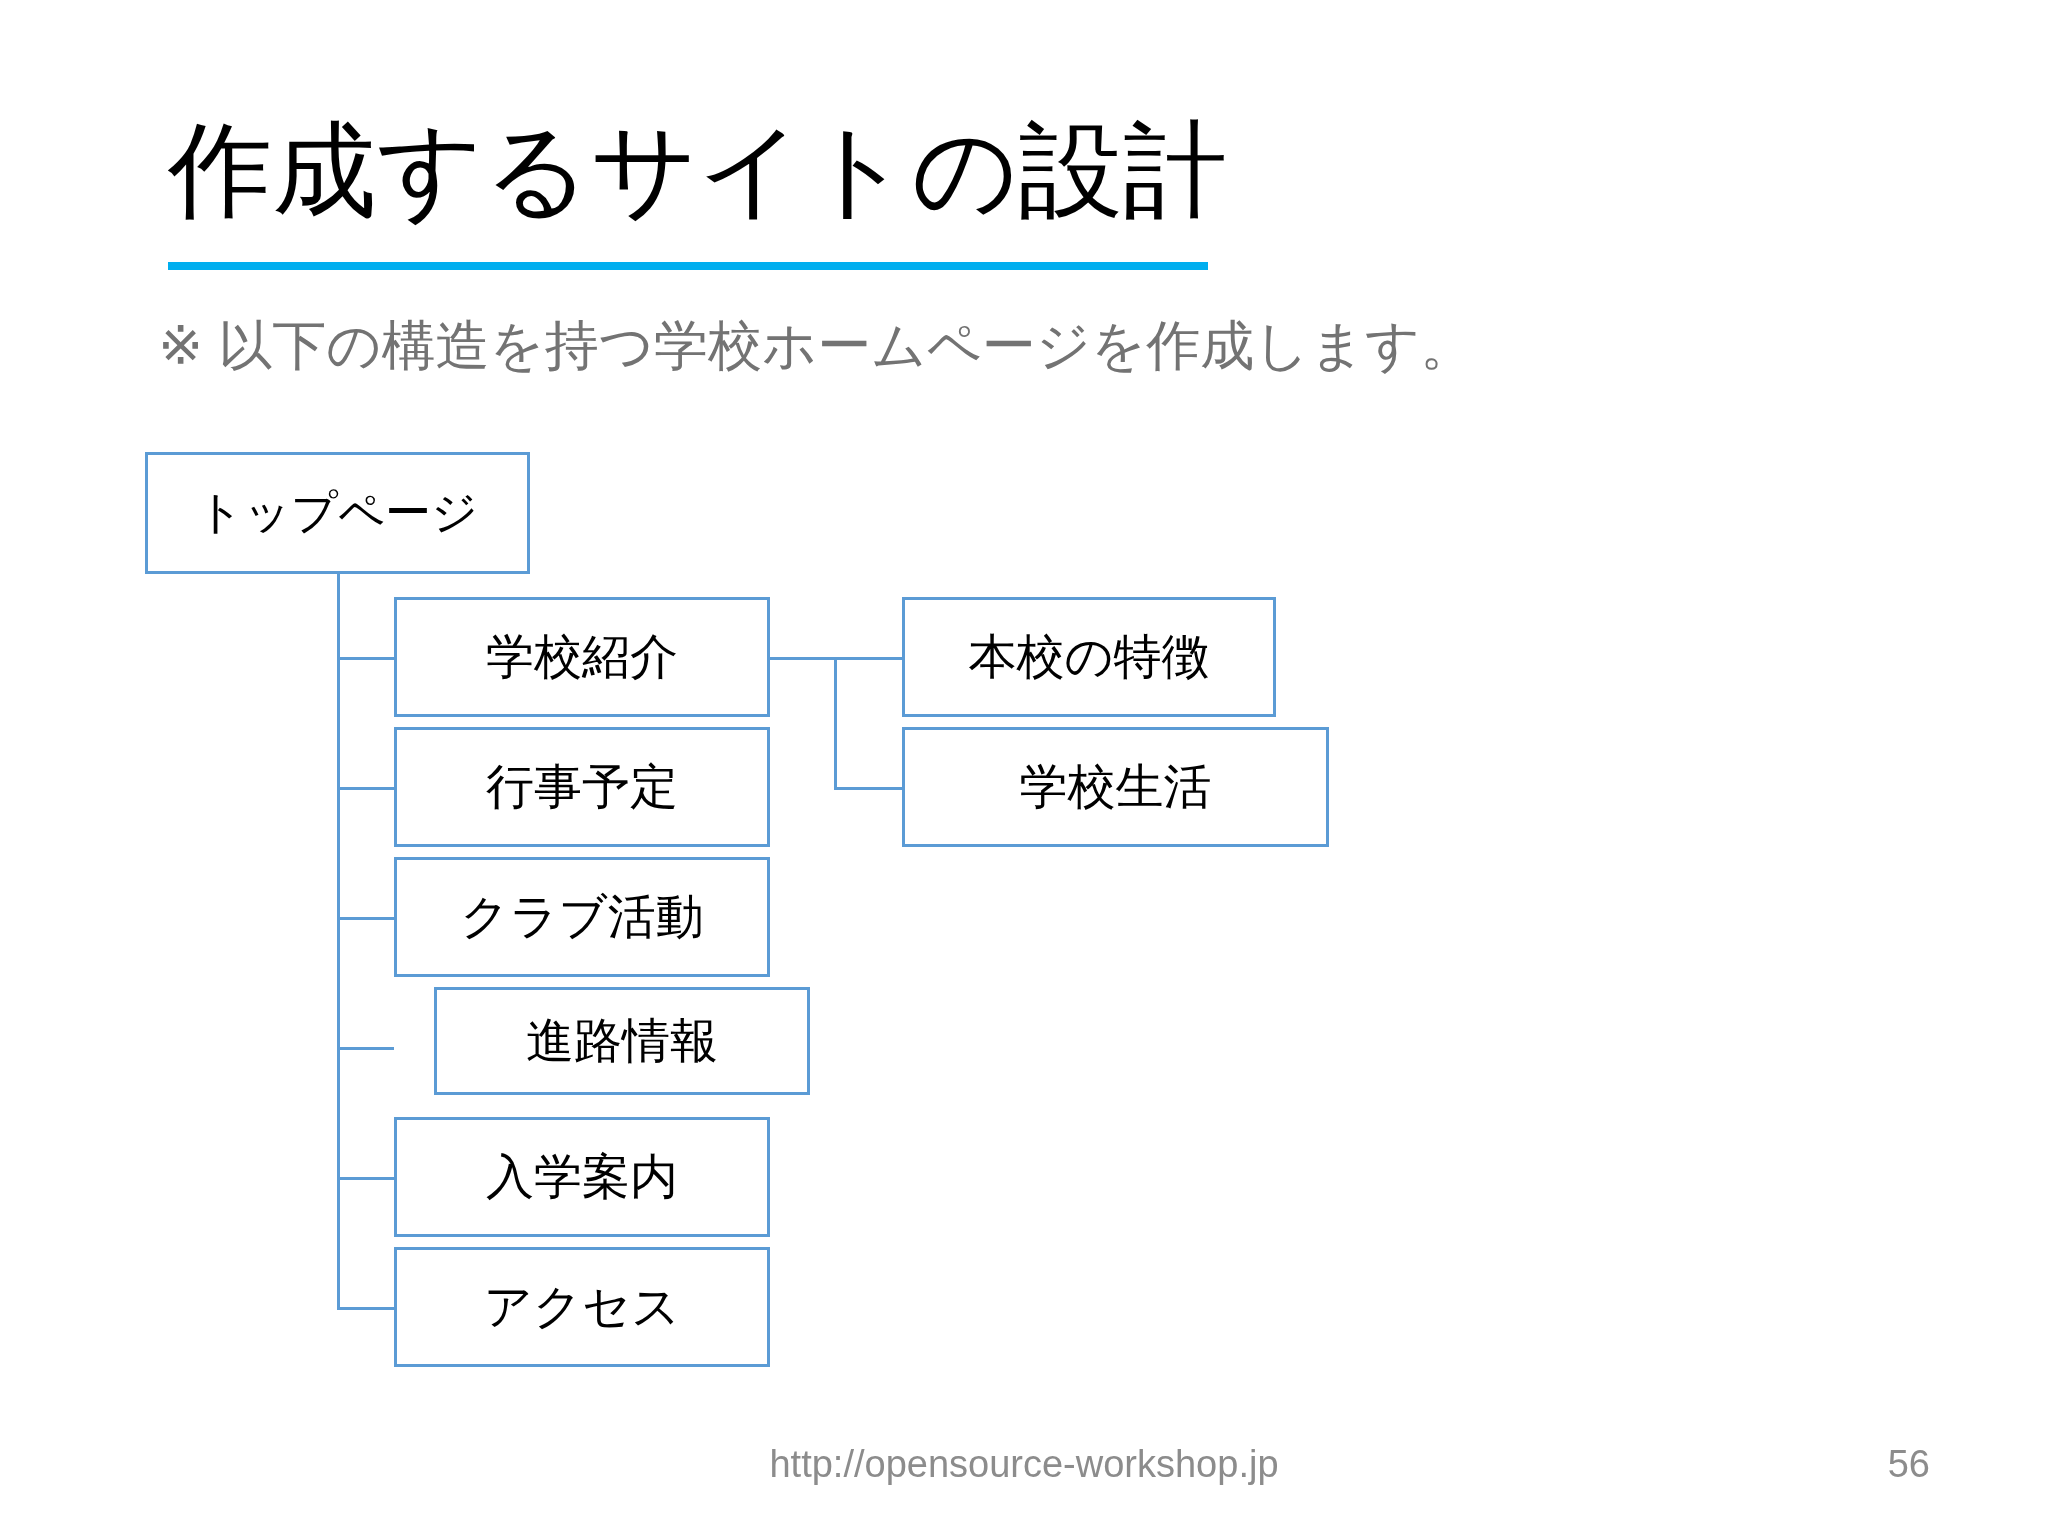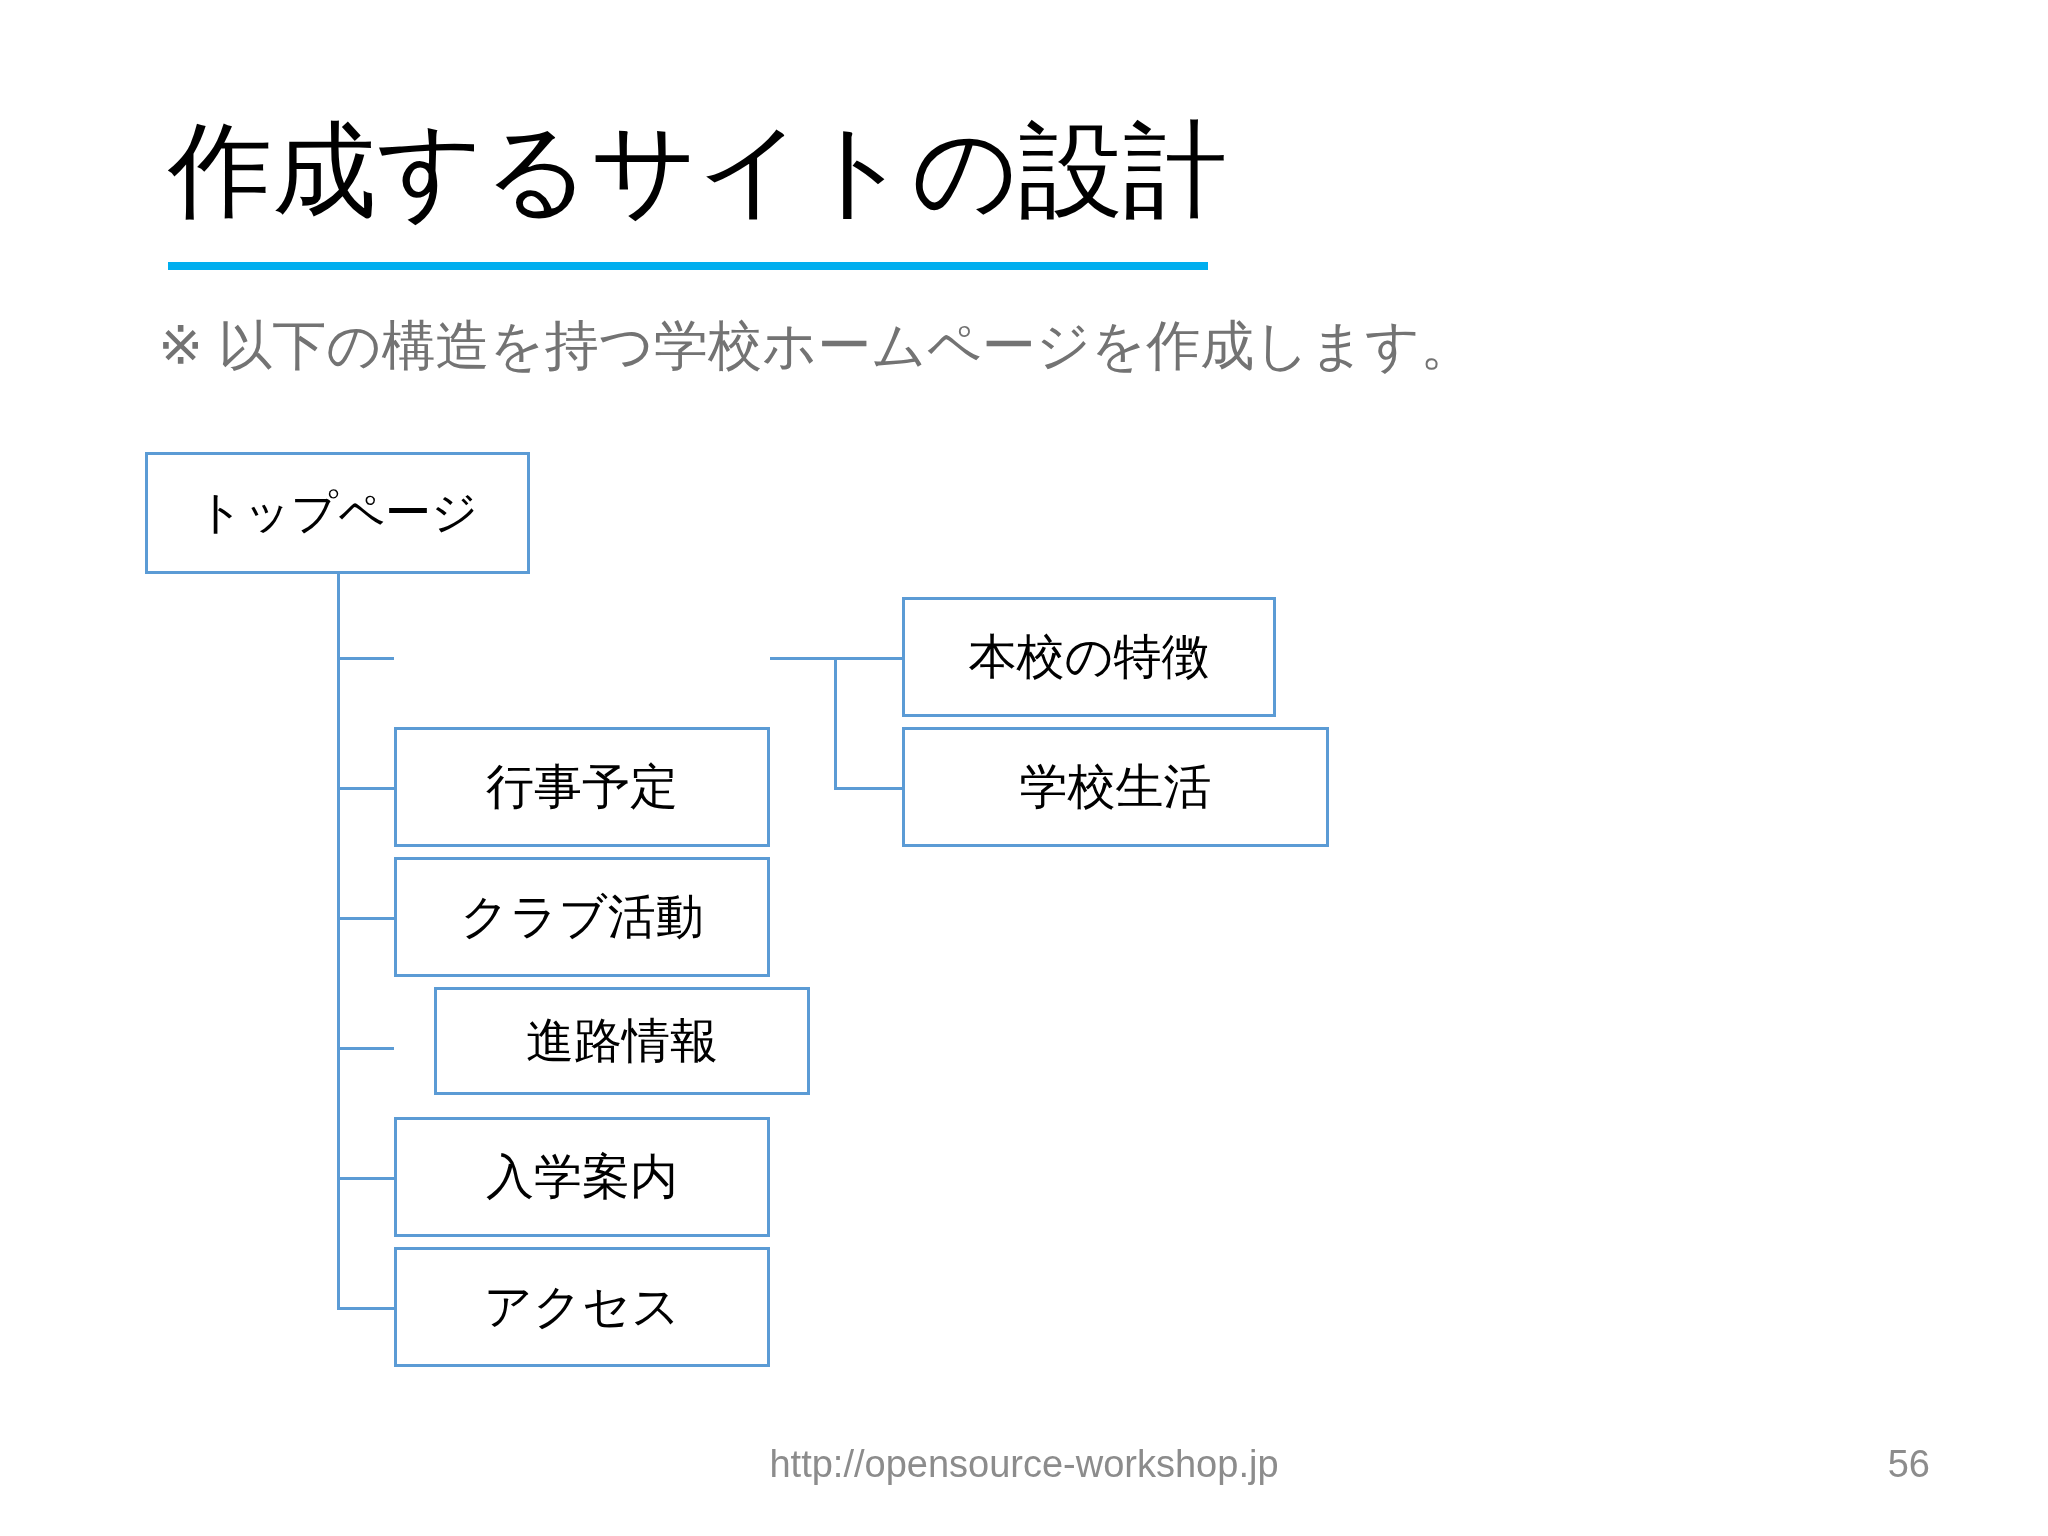--- a/index.html
+++ b/index.html
@@ -123,20 +123,21 @@
 
     <div class="connector v" style="left:337px; top:574px; height:736px;"></div>
 
     <div class="connector h" style="left:337px; top:657px; width:57px;"></div>
     <div class="connector h" style="left:337px; top:787px; width:57px;"></div>
     <div class="connector h" style="left:337px; top:917px; width:57px;"></div>
     <div class="connector h" style="left:337px; top:1047px; width:57px;"></div>
     <div class="connector h" style="left:337px; top:1177px; width:57px;"></div>
     <div class="connector h" style="left:337px; top:1307px; width:57px;"></div>
 
+    <div class="node" style="left:394px; top:597px; width:376px; height:120px;">学校紹介</div>
     <div class="node" style="left:394px; top:727px; width:376px; height:120px;">行事予定</div>
     <div class="node" style="left:394px; top:857px; width:376px; height:120px;">クラブ活動</div>
     <div class="node" style="left:394px; top:987px; width:376px; height:108px;margin-left:40px;">進路情報</div>
     <div class="node" style="left:394px; top:1117px; width:376px; height:120px;">入学案内</div>
     <div class="node" style="left:394px; top:1247px; width:376px; height:120px;">アクセス</div>
 
     <div class="connector h" style="left:770px; top:657px; width:67px;"></div>
     <div class="connector v" style="left:834px; top:657px; height:130px;"></div>
 
     <div class="connector h" style="left:834px; top:657px; width:68px;"></div>

